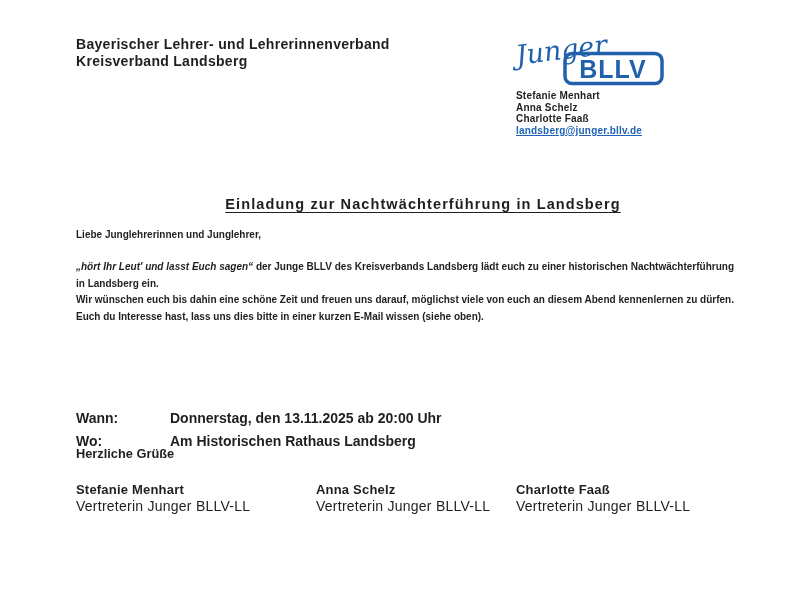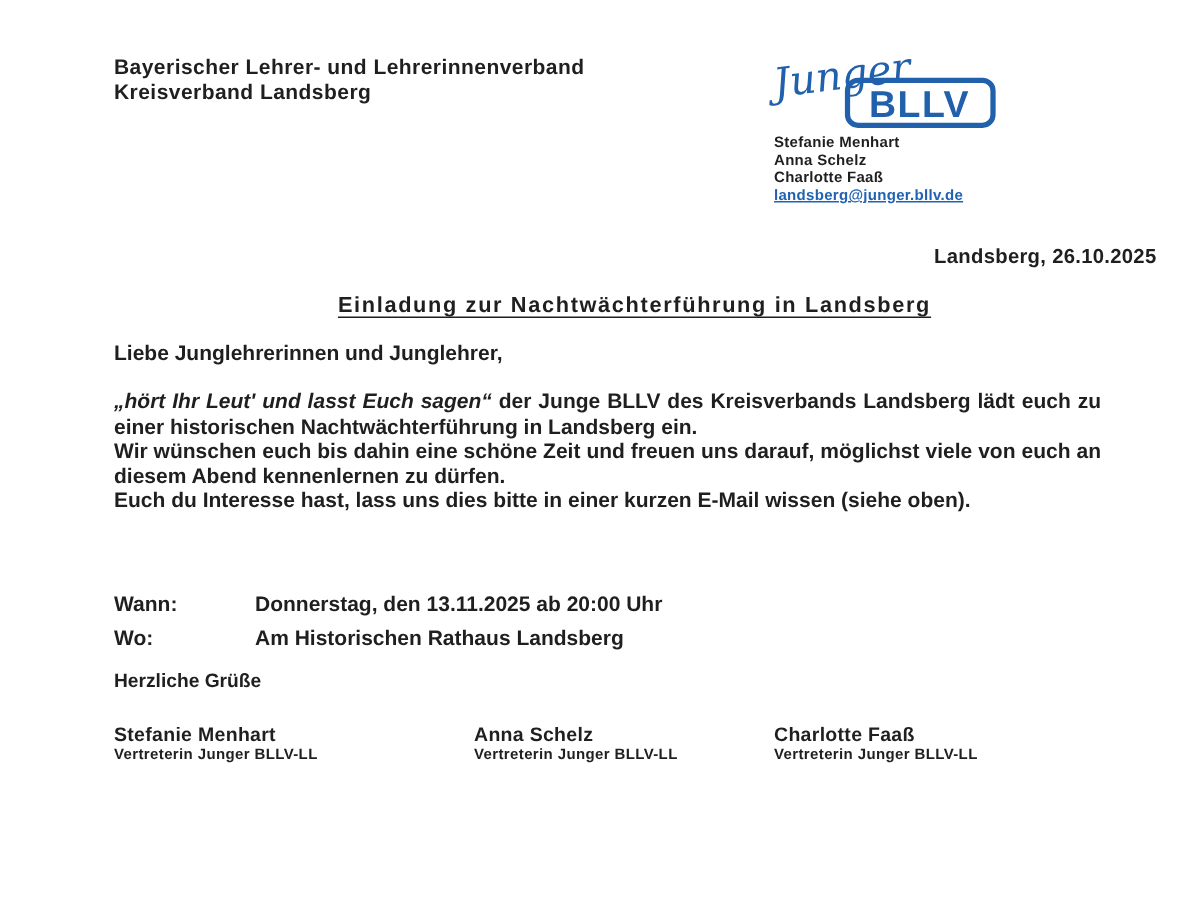--- a/index.html
+++ b/index.html
@@ -14,35 +14,35 @@
   .logo svg{display:block;width:100%;height:100%;}
   
   .contact{position:absolute;left:516px;top:90px;font-size:10px;font-weight:700;line-height:11.6px;letter-spacing:.2px;}
   .contact a{color:#2063b4;text-decoration:underline;font-weight:700;}
   
   .dateline{position:absolute;right:75px;top:163px;font-size:13.5px;font-weight:800;letter-spacing:.2px;}
   
   .title{position:absolute;left:0;right:0;top:196px;text-align:center;font-size:14.5px;font-weight:800;
          letter-spacing:1.1px;text-decoration:underline;text-underline-offset:3px;}
   
-  .body{position:absolute;left:76px;top:227px;width:658px;font-size:14px;font-weight:600;line-height:16.4px;}
+  .body{position:absolute;left:76px;top:227px;width:658px;font-size:10px;font-weight:600;line-height:16.4px;}
   .body p{margin:0;}
   .salutation{margin-bottom:16px !important;}
   .justify{text-align:justify;}
   .quote{font-style:italic;font-weight:800;margin-top:16px;}
   
-  .details{position:absolute;left:76px;top:391px;font-size:14px;font-weight:800;}
+  .details{position:absolute;left:76px;top:407px;font-size:14px;font-weight:800;}
   .detail-row{line-height:23px;}
   .detail-label{display:inline-block;width:94px;}
   
   .closing{position:absolute;left:76px;top:446px;font-size:12.8px;font-weight:600;}
   
   .signatures{position:absolute;left:76px;top:482px;right:60px;display:grid;grid-template-columns:240px 200px 1fr;}
   .sig-name{font-size:13px;font-weight:800;letter-spacing:.2px;}
-  .sig-role{font-size:10px;font-weight:700;letter-spacing:.25px;margin-top:1px;}
+  .sig-role{font-size:14px;font-weight:400;letter-spacing:.25px;margin-top:1px;}
 </style>
 </head>
 <body>
 
 <div class="page">
 
   <div class="letterhead">
     <div>Bayerischer Lehrer- und Lehrerinnenverband</div>
     <div>Kreisverband Landsberg</div>
   </div>
@@ -55,21 +55,20 @@
     </svg>
   </div>
 
   <div class="contact">
     <div>Stefanie Menhart</div>
     <div>Anna Schelz</div>
     <div>Charlotte Faaß</div>
     <a href="#">landsberg@junger.bllv.de</a>
   </div>
 
-  <div class="dateline">Landsberg, 26.10.2025</div>
 
   <div class="title">Einladung zur Nachtwächterführung in Landsberg</div>
 
   <div class="body">
     <p class="salutation">Liebe Junglehrerinnen und Junglehrer,</p>
     <p class="justify"><span class="quote">„hört Ihr Leut' und lasst Euch sagen“</span><span> der Junge BLLV des Kreisverbands Landsberg lädt euch zu einer historischen Nachtwächterführung in Landsberg ein.</span></p>
     <p class="justify">Wir wünschen euch bis dahin eine schöne Zeit und freuen uns darauf, möglichst viele von euch an diesem Abend kennenlernen zu dürfen.</p>
     <p>Euch du Interesse hast, lass uns dies bitte in einer kurzen E-Mail wissen (siehe oben).</p>
   </div>
 

